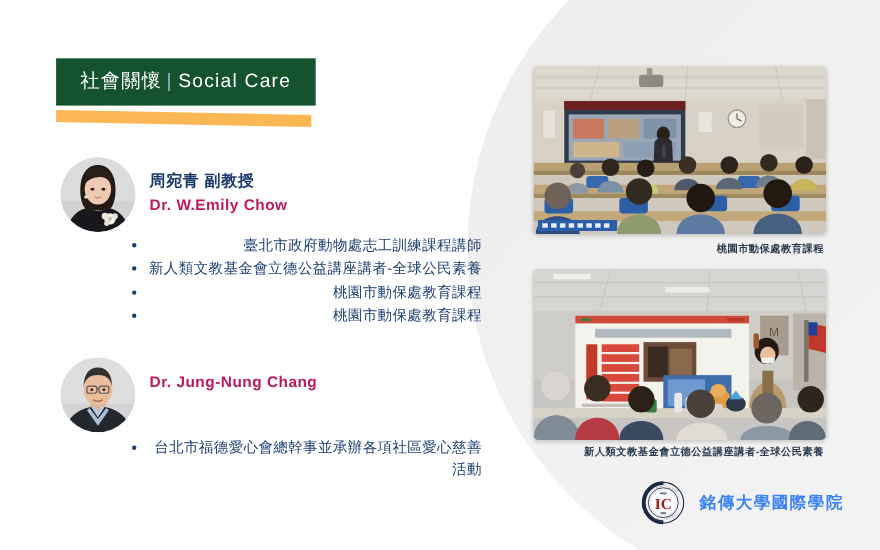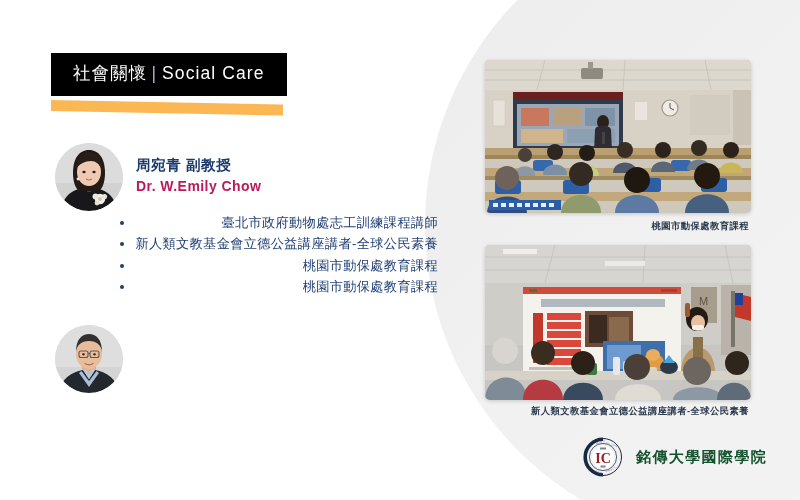--- a/index.html
+++ b/index.html
@@ -34,21 +34,21 @@
   }
 
   
   .header-wrap {
     position: absolute;
     left: 51px;
     top: 53px;
     z-index: 4;
   }
   .header-bar {
-    background: #000000;
+    background: #14532d;
     padding: 12px 22px 13px 22px;
     min-width: 178px;
     display: inline-block;
   }
   .header-text {
     color: #ffffff;
     font-size: 17.5px;
     letter-spacing: 1.1px;
     white-space: nowrap;
     line-height: 1;
@@ -203,21 +203,21 @@
     z-index: 7;
   }
   .seal {
     width: 40px;
     height: 40px;
     flex: 0 0 40px;
   }
   .seal svg { display: block; width: 40px; height: 40px; }
   .footer-name {
     margin-left: 13px;
-    color: #14532d;
+    color: #3b82f6;
     font-size: 15px;
     font-weight: bold;
     letter-spacing: 1.4px;
     white-space: nowrap;
   }
 </style>
 </head>
 <body>
 
 <div class="slide">
@@ -316,24 +316,28 @@
               <line x1="33" y1="28.5" x2="35" y2="28.5" stroke="#5a5a5a" stroke-width="1.1"></line>
 
               <ellipse cx="28.5" cy="29.3" rx="1.4" ry="1.1" fill="#2c2319"></ellipse>
               <ellipse cx="39.5" cy="29.3" rx="1.4" ry="1.1" fill="#2c2319"></ellipse>
 
               <path d="M30 38.5 q4 2.6 8 0" stroke="#a96c52" stroke-width="1.2" fill="none" stroke-linecap="round"></path>
             </g>
           </svg>
         </div>
         <div class="person-names">
+          <div class="name-en">Dr. Jung-Nung Chang</div>
         </div>
       </div>
     </div>
 
+    <ul class="bullets b2">
+      <li>台北市福德愛心會總幹事並承辦各項社區愛心慈善活動</li>
+    </ul>
   </div>
 
   <div class="photo-col">
 
     <div class="photo-card one photo-block-1">
       <svg viewBox="0 0 266 153" preserveAspectRatio="none" xmlns="http://www.w3.org/2000/svg">
         <rect width="266" height="153" fill="#cfc9bd"></rect>
 
         <rect width="266" height="30" fill="#ddd8cd"></rect>
         <g stroke="#c6c0b4" stroke-width="0.8">

